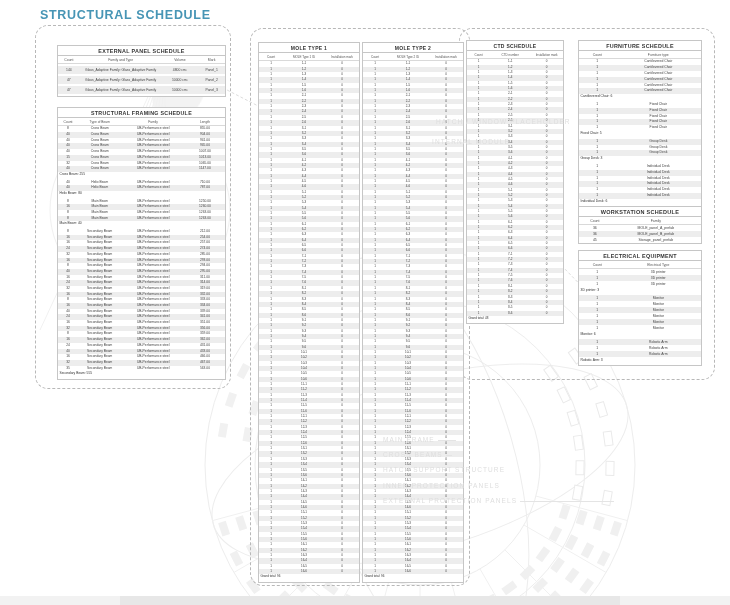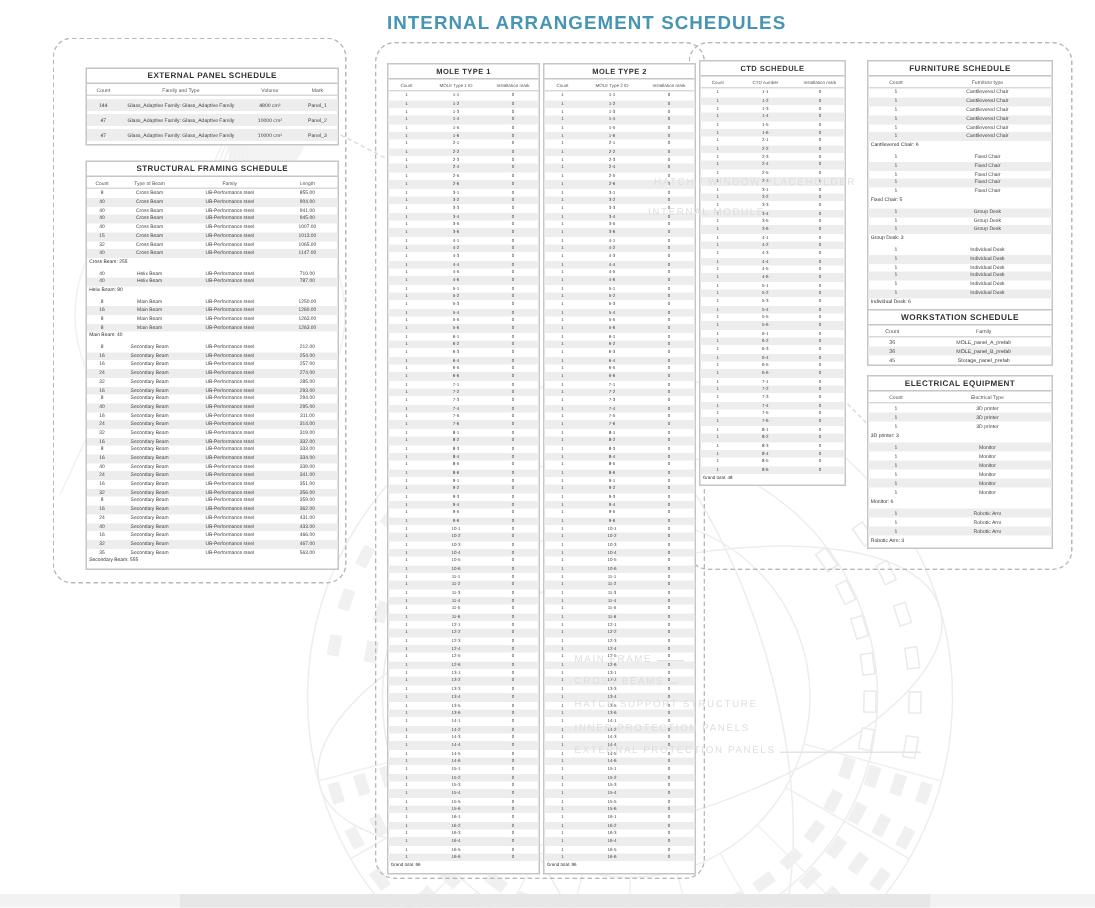--- a/index.html
+++ b/index.html
@@ -175,21 +175,21 @@
         <rect x="570.5692404819533" y="488.78370842670887" width="14" height="8" transform="rotate(100 577.5692404819533 492.78370842670887)" fill="#fff" stroke="#eaeaea"></rect>
         <rect x="568.6388884149085" y="352.0204770933012" width="14" height="8" transform="rotate(55 575.6388884149085 356.0204770933012)" fill="#fff" stroke="#eaeaea"></rect>
         <rect x="583.7708687968418" y="377.7094821100753" width="14" height="8" transform="rotate(64 590.7708687968418 381.7094821100753)" fill="#fff" stroke="#eaeaea"></rect>
         <rect x="594.6979036329767" y="405.44937610268" width="14" height="8" transform="rotate(73 601.6979036329767 409.44937610268)" fill="#fff" stroke="#eaeaea"></rect>
         <rect x="601.1509330608984" y="434.55711081758756" width="14" height="8" transform="rotate(82 608.1509330608984 438.55711081758756)" fill="#fff" stroke="#eaeaea"></rect>
         <rect x="602.9710620797143" y="464.31595722308384" width="14" height="8" transform="rotate(91 609.9710620797143 468.31595722308384)" fill="#fff" stroke="#eaeaea"></rect>
         <rect x="600.1134730723195" y="493.99315375671677" width="14" height="8" transform="rotate(100 607.1134730723195 497.99315375671677)" fill="#fff" stroke="#eaeaea"></rect>
       </g>
   </svg>
 
-  <div class="heading" id="h-mid">INTERNAL ARRANGEMENT SCHEDULES</div>
+  <div class="heading" id="h-left">STRUCTURAL SCHEDULE</div>
 
   <div class="frame" id="f-left"></div>
   <div class="frame" id="f-mid"></div>
   <div class="frame" id="f-right"></div>
 
   <div class="tbl" id="t-external">
       <div class="title">EXTERNAL PANEL SCHEDULE</div>
       <div class="hdr">
         <span style="width: 13%;">Count</span>
         <span style="width: 49%;">Family and Type</span>

